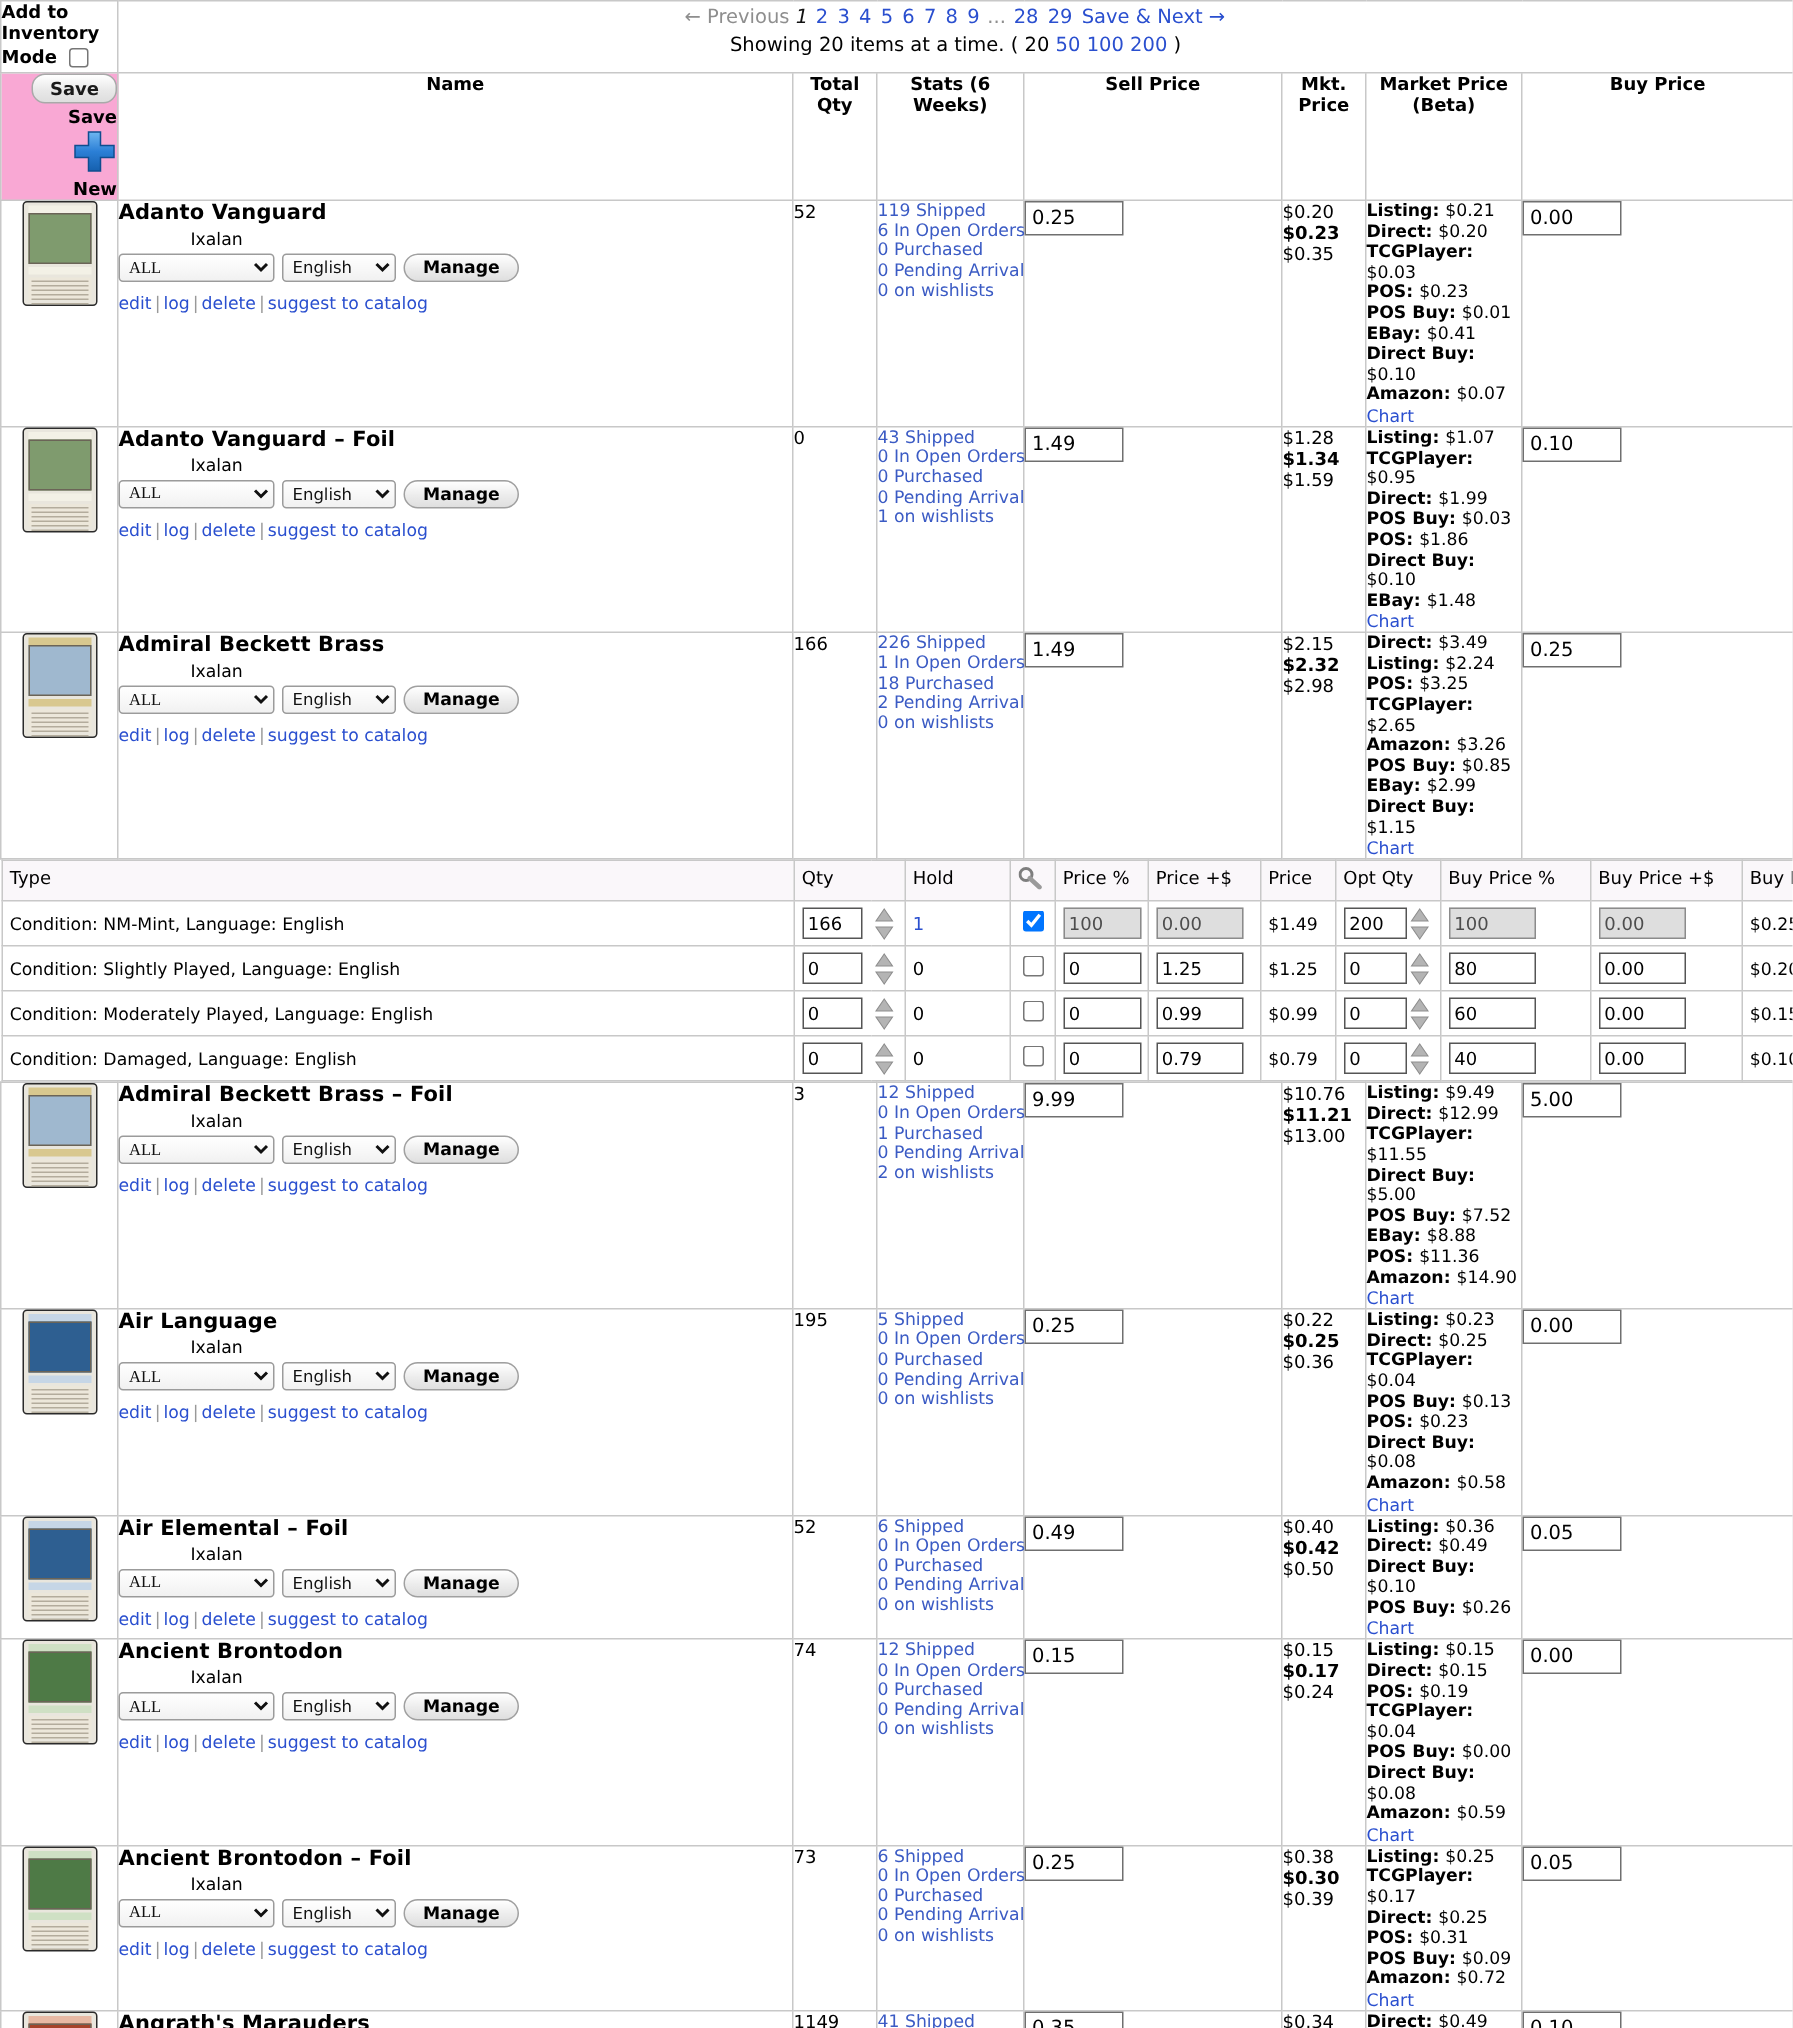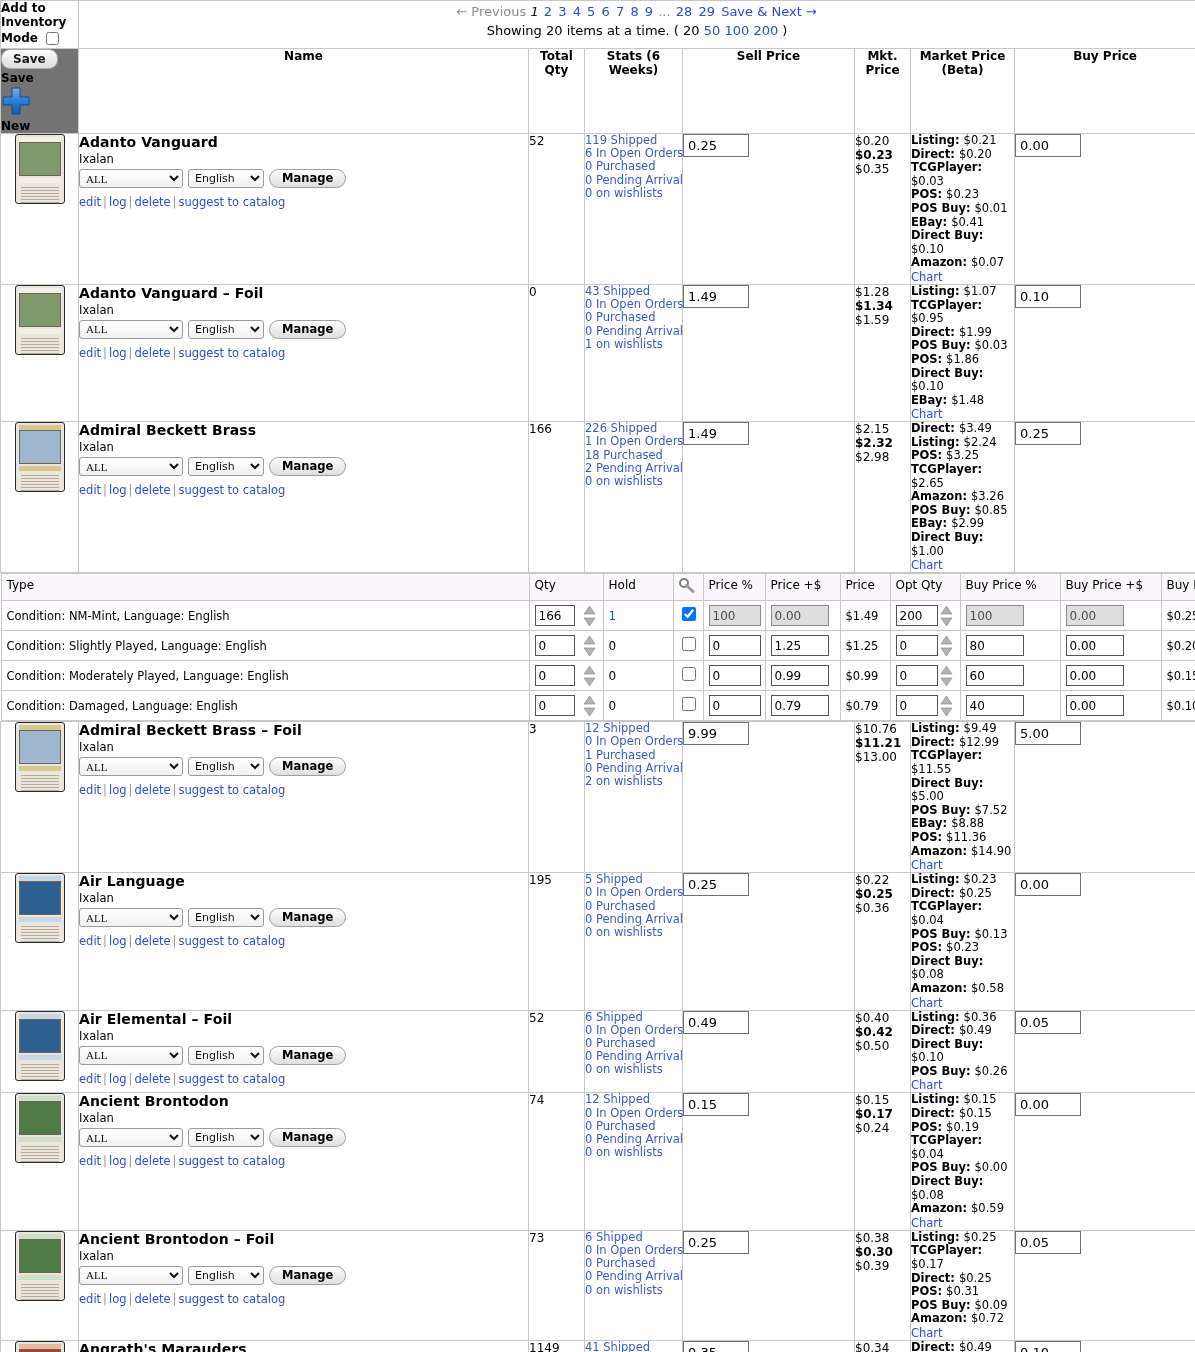--- a/index.html
+++ b/index.html
@@ -26,21 +26,21 @@
   .aim-cell .cb { vertical-align:middle; }
   .pager-cell { background:#fff; padding:0; }
   .pager-line1 { text-align:center; padding:3px 0 2px 0; font-size:13px; }
   .pager-line2 { text-align:center; padding:2px 0 5px 0; font-size:13px; }
   .muted { color:#8e8e8e; }
   .pg-cur { font-style:italic; color:#111; font-weight:normal; }
   a.lnk { color:#2a4fcf; text-decoration:none; }
   .pg a { margin:0 1px; }
 
   
-  .savecol { width:78px; background:#737373; text-align:left; padding:5px 2px 6px 2px;
+  .savecol { width:78px; background:#f9a8d4; text-align:right; padding:5px 2px 6px 2px;
              border-right:1px solid #9a9a9a; }
   .btn-aqua {
     display:inline-block; padding:2px 11px; font-size:12px; font-weight:bold;
     border:1px solid #a9a9a9; border-radius:9px;
     background:linear-gradient(#ffffff,#e9e9e9 55%,#dedede);
     color:#1a1a1a; line-height:14px; cursor:pointer;
   }
   .savelabel { font-weight:bold; font-size:12px; margin-top:2px; }
   .plusicon { margin:1px 0 0 0; }
   .newlabel { font-weight:bold; font-size:12px; margin-top:0px; }
@@ -64,21 +64,21 @@
     background:#e9e6dd;
   }
   .card .art { position:absolute; left:3px; right:3px; top:7px; height:34px; border:1px solid #6b6457; }
   .card .ttl { position:absolute; left:3px; right:3px; top:2px; height:5px; background:#cfc8b6; }
   .card .typ { position:absolute; left:3px; right:3px; top:43px; height:5px; background:#cfc8b6; }
   .card .txt { position:absolute; left:3px; right:3px; top:50px; bottom:3px; background:#ece7da; }
   .card .txt i { display:block; height:1px; background:#b3ac9c; margin:2px 2px; }
 
   td.namecell { padding:7px 6px 6px 7px; background:#fff; }
   .cardname { font-size:14px; font-weight:bold; letter-spacing:0.1px; line-height:17px; }
-  .setname { font-size:11.5px; line-height:14px; margin-top:1px; }
+  .setname { font-size:11.5px; line-height:14px; margin-top:1px;margin-left:48px; }
   .ctrlrow { margin-top:3px; display:flex; align-items:center; gap:5px; }
   select.sel {
     font-family:"DejaVu Sans","Liberation Sans",sans-serif; font-size:11px;
     height:19px; border:1px solid #9b9b9b; border-radius:3px;
     background:linear-gradient(#ffffff,#f1f1f1); color:#111; padding:0 2px;
   }
   select.sel-all { width:104px;font-family:Liberation Serif, serif; }
   select.sel-lang { width:76px; }
   .btn-manage {
     display:inline-block; padding:2px 12px; font-size:11.5px; font-weight:bold;
@@ -372,21 +372,21 @@
             <div class="mkt3">$2.98</div>
           </td>
           <td class="mpbcell">
             <div class="mpb">Direct: <span class="v">$3.49</span></div>
             <div class="mpb">Listing: <span class="v">$2.24</span></div>
             <div class="mpb">POS: <span class="v">$3.25</span></div>
             <div class="mpb">TCGPlayer: <span class="v">$2.65</span></div>
             <div class="mpb">Amazon: <span class="v">$3.26</span></div>
             <div class="mpb">POS Buy: <span class="v">$0.85</span></div>
             <div class="mpb">EBay: <span class="v">$2.99</span></div>
-            <div class="mpb">Direct Buy: <span class="v">$1.00</span></div>
+            <div class="mpb">Direct Buy: <span class="v">$1.15</span></div>
             <div><a class="lnk" href="#" style="font-size:11.5px">Chart</a></div>
           </td>
           <td class="buycell"><input class="pinput" type="text" value="0.25" style=""></td>
         </tr>
         <tr>
           <td colspan="8" style="padding:0;border:none">
             <table class="detail">
               <colgroup>
                 <col class="dcol-type">
                 <col class="dcol-qty">

